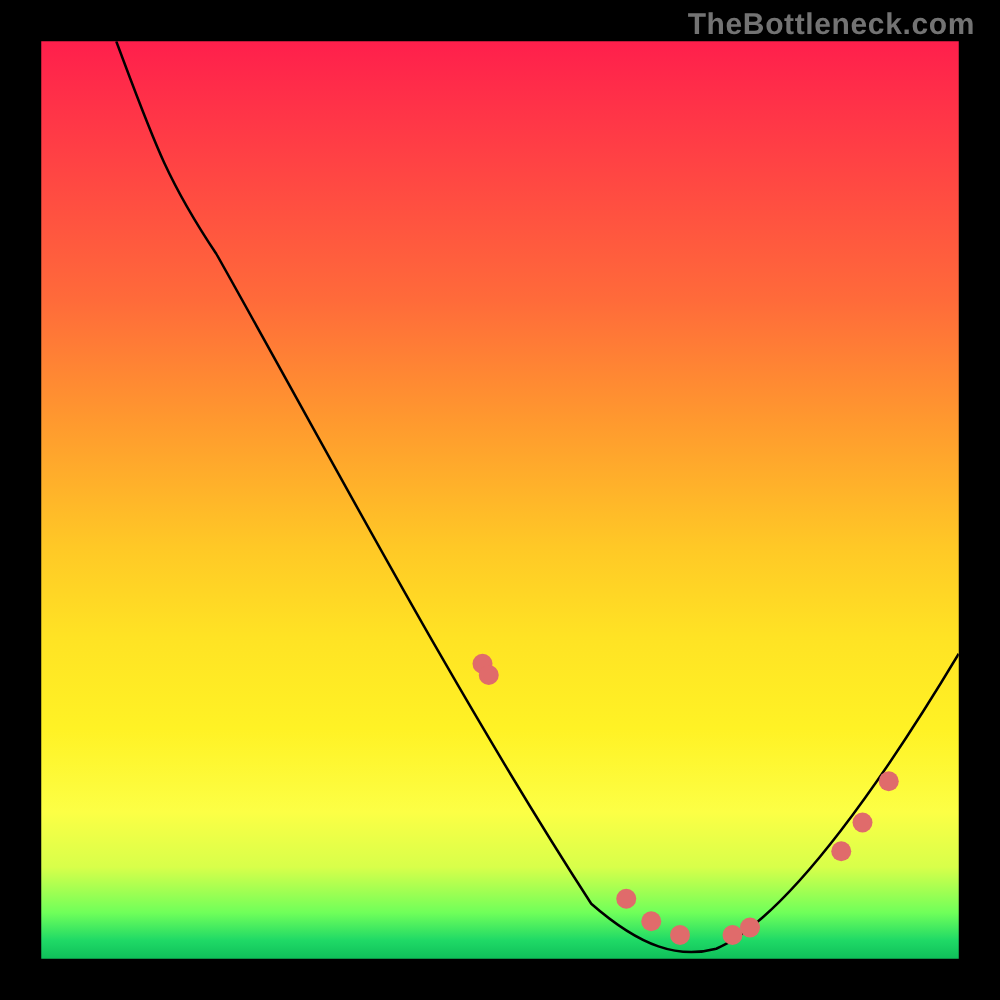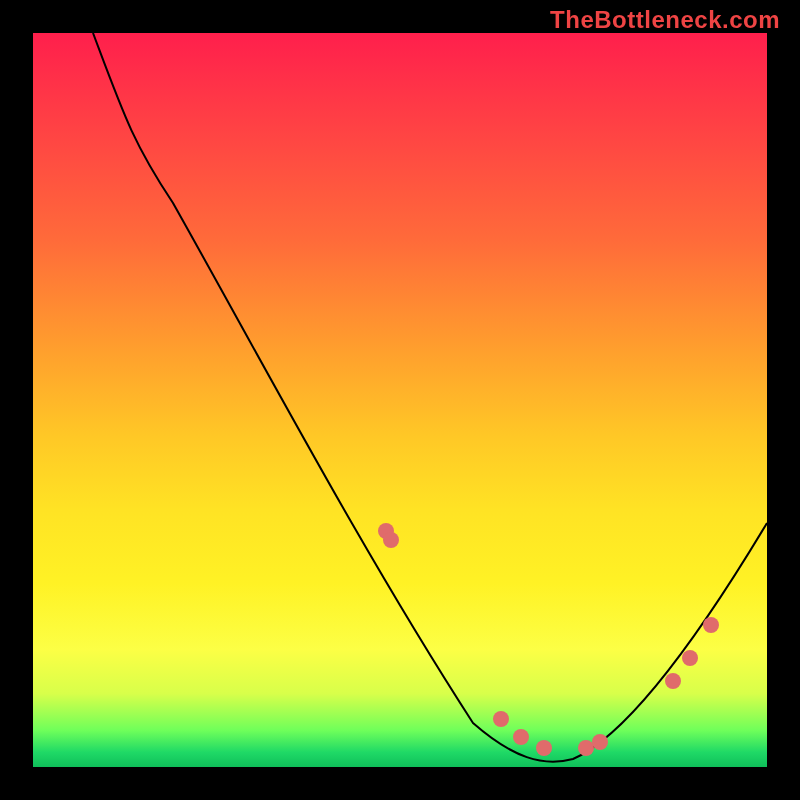--- a/index.html
+++ b/index.html
@@ -14,21 +14,21 @@
   .container {
     position: relative;
     width: 800px;
     height: 800px;
     background: #000;
   }
   .watermark {
     position: absolute;
     top: 6px;
     right: 20px;
-    color: #ef4444;
+    color: #737373;
     font-size: 24px;
     font-weight: bold;
     letter-spacing: 0.5px;
     z-index: 5;
     user-select: none;
   }
   .plot-area {
     position: absolute;
     left: 33px;
     top: 33px;

